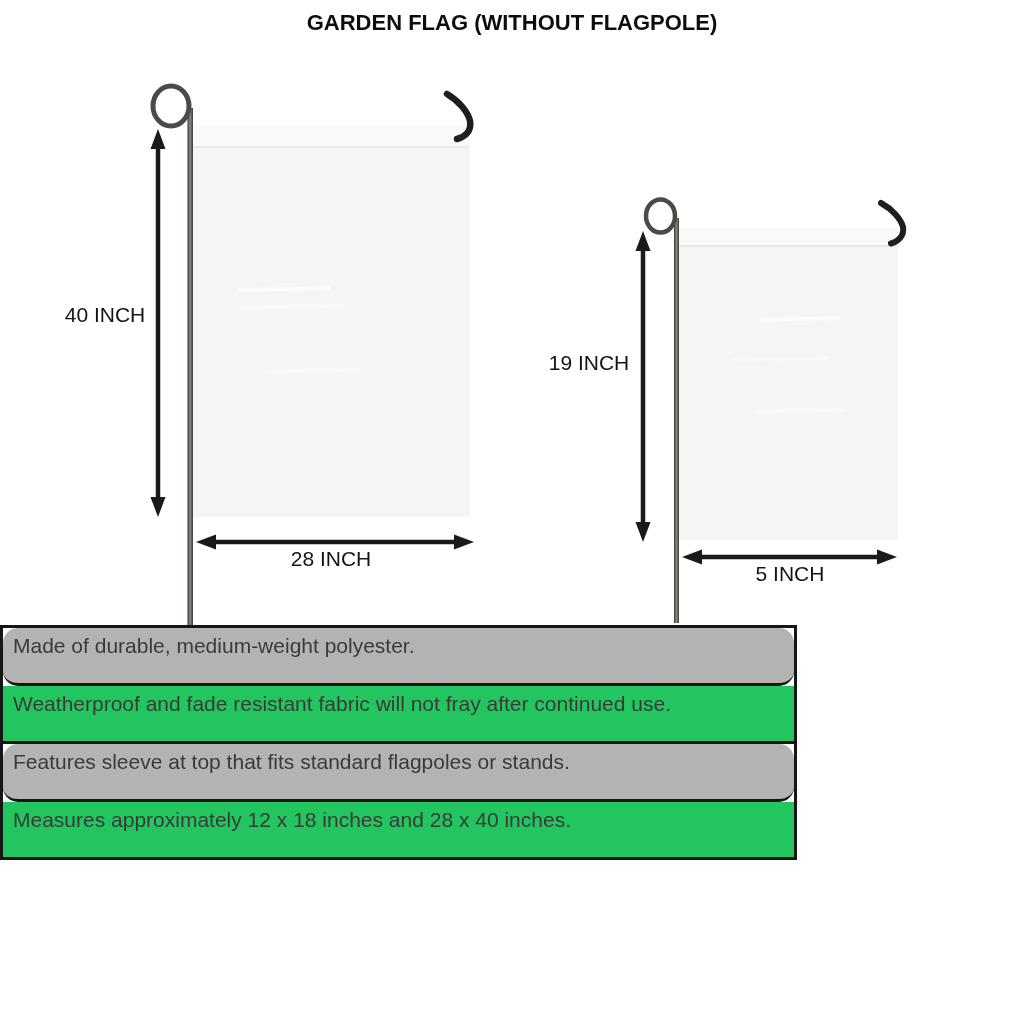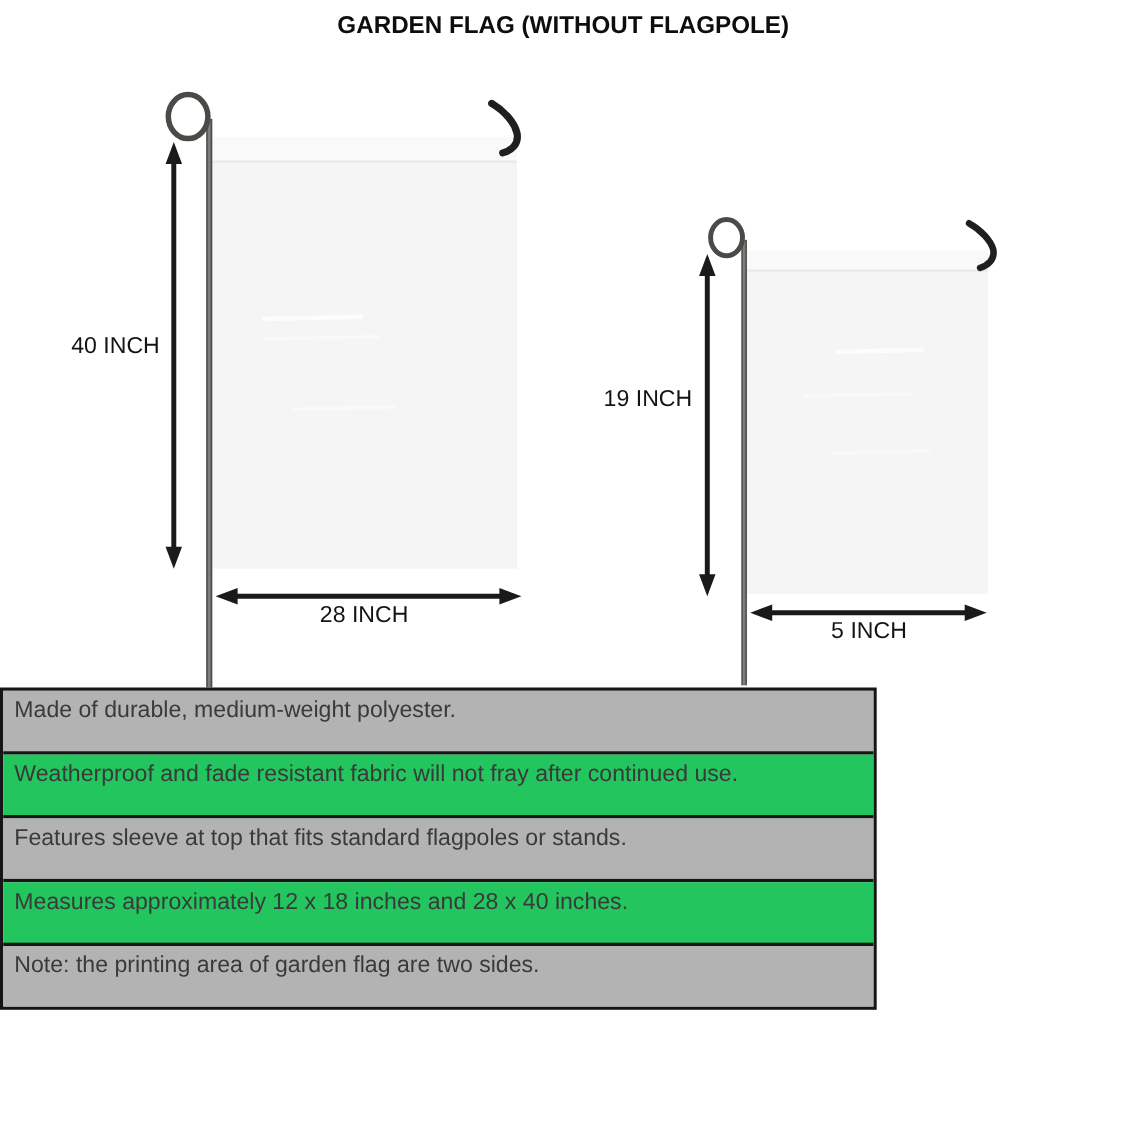--- a/index.html
+++ b/index.html
@@ -30,21 +30,21 @@
   .features-table{
     position:absolute;left:0;top:625px;width:797px;box-sizing:border-box;
     border:3px solid #161616;
   }
   .feature-row{
     height:55px;box-sizing:content-box;
     font-size:21px;color:#3a3a3a;
     padding:0;line-height:26px;
   }
   .feature-row .feature-text{display:block;padding:5px 8px 0 10px;}
-  .feature-row.gray{background:#b3b3b3;}
+  .feature-row.gray{background:#b3b3b3;border-radius:15px;}
   .feature-row.white{background:#22c55e;}
   .feature-row:not(:last-child){border-bottom:3px solid #161616;}
 </style>
 </head>
 <body>
 
 <div class="title-wrap">
   <h1 class="title-line1">GARDEN FLAG (WITHOUT FLAGPOLE)</h1>
 </div>
 
@@ -123,16 +123,13 @@
   </div>
   <div class="feature-row white">
     <span class="feature-text">Weatherproof and fade resistant fabric will not fray after continued use.</span>
   </div>
   <div class="feature-row gray">
     <span class="feature-text">Features sleeve at top that fits standard flagpoles or stands.</span>
   </div>
   <div class="feature-row white">
     <span class="feature-text">Measures approximately 12 x 18 inches and 28 x 40 inches.</span>
   </div>
-  <div class="feature-row gray">
-    <span class="feature-text">Note: the printing area of garden flag are two sides.</span>
-  </div>
 </div>
 
 </body></html>

